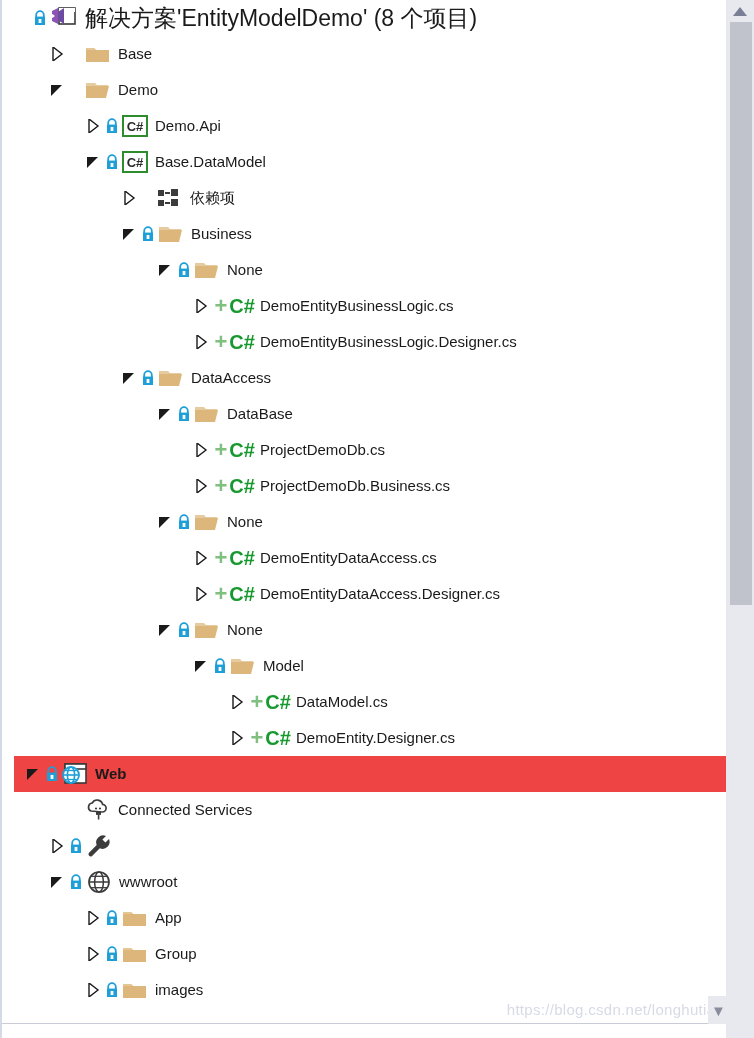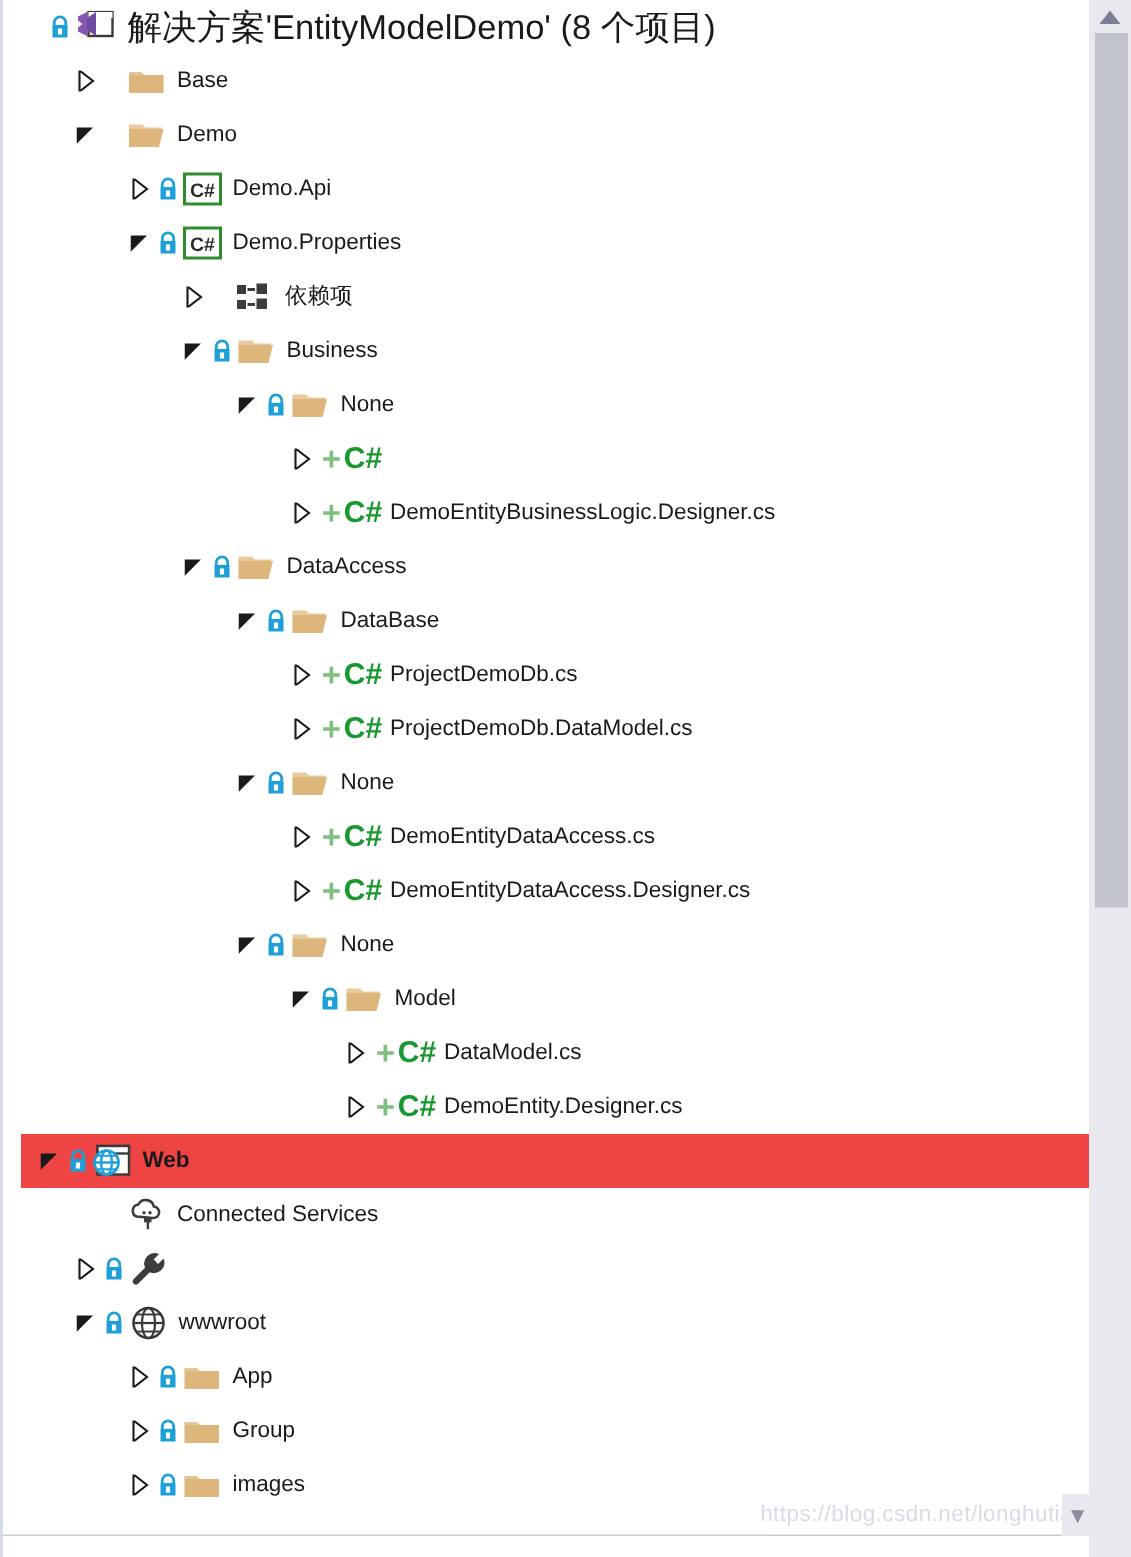--- a/index.html
+++ b/index.html
@@ -220,21 +220,21 @@
         <div class="lock">
           <svg width="14" height="16" viewBox="0 0 14 16">
      <path d="M3.2 7 V5 a3.8 3.8 0 0 1 7.6 0 V7" fill="none" stroke="#1f9fd8" stroke-width="1.8"></path>
      <rect x="2" y="6.6" width="10" height="8.4" fill="#1f9fd8"></rect>
      <rect x="5.6" y="9" width="2.8" height="4" fill="#ffffff"></rect>
   </svg>
         </div>
         <div class="icon">
           <div class="cs-proj">C#</div>
         </div>
-        <div class="label">Demo.Properties</div>
+        <div class="label">Base.DataModel</div>
       </div>
       <div class="row">
         <div class="indent" style="width: 116px;"></div>
         <div class="exp">
           <svg width="13" height="14" viewBox="0 0 13 14">
             <polygon points="2,0 11,7 2,14" fill="none" stroke="#1a1a1a" stroke-width="1.4"></polygon>
           </svg>
         </div>
         <div class="gap"></div>
         <div class="icon">
@@ -297,20 +297,21 @@
         <div class="indent" style="width: 188px;"></div>
         <div class="exp">
           <svg width="13" height="14" viewBox="0 0 13 14">
             <polygon points="2,0 11,7 2,14" fill="none" stroke="#1a1a1a" stroke-width="1.4"></polygon>
           </svg>
         </div>
         <div class="plus">+</div>
         <div class="icon narrow">
           <span class="cs-file">C#</span>
         </div>
+        <div class="label">DemoEntityBusinessLogic.cs</div>
       </div>
       <div class="row">
         <div class="indent" style="width: 188px;"></div>
         <div class="exp">
           <svg width="13" height="14" viewBox="0 0 13 14">
             <polygon points="2,0 11,7 2,14" fill="none" stroke="#1a1a1a" stroke-width="1.4"></polygon>
           </svg>
         </div>
         <div class="plus">+</div>
         <div class="icon narrow">
@@ -379,21 +380,21 @@
         <div class="indent" style="width: 188px;"></div>
         <div class="exp">
           <svg width="13" height="14" viewBox="0 0 13 14">
             <polygon points="2,0 11,7 2,14" fill="none" stroke="#1a1a1a" stroke-width="1.4"></polygon>
           </svg>
         </div>
         <div class="plus">+</div>
         <div class="icon narrow">
           <span class="cs-file">C#</span>
         </div>
-        <div class="label">ProjectDemoDb.DataModel.cs</div>
+        <div class="label">ProjectDemoDb.Business.cs</div>
       </div>
       <div class="row">
         <div class="indent" style="width: 152px;"></div>
         <div class="exp">
           <svg width="13" height="13" viewBox="0 0 13 13">
             <polygon points="0,1 11,1 0,12" fill="#1a1a1a"></polygon>
           </svg>
         </div>
         <div class="lock">
           <svg width="14" height="16" viewBox="0 0 14 16">

